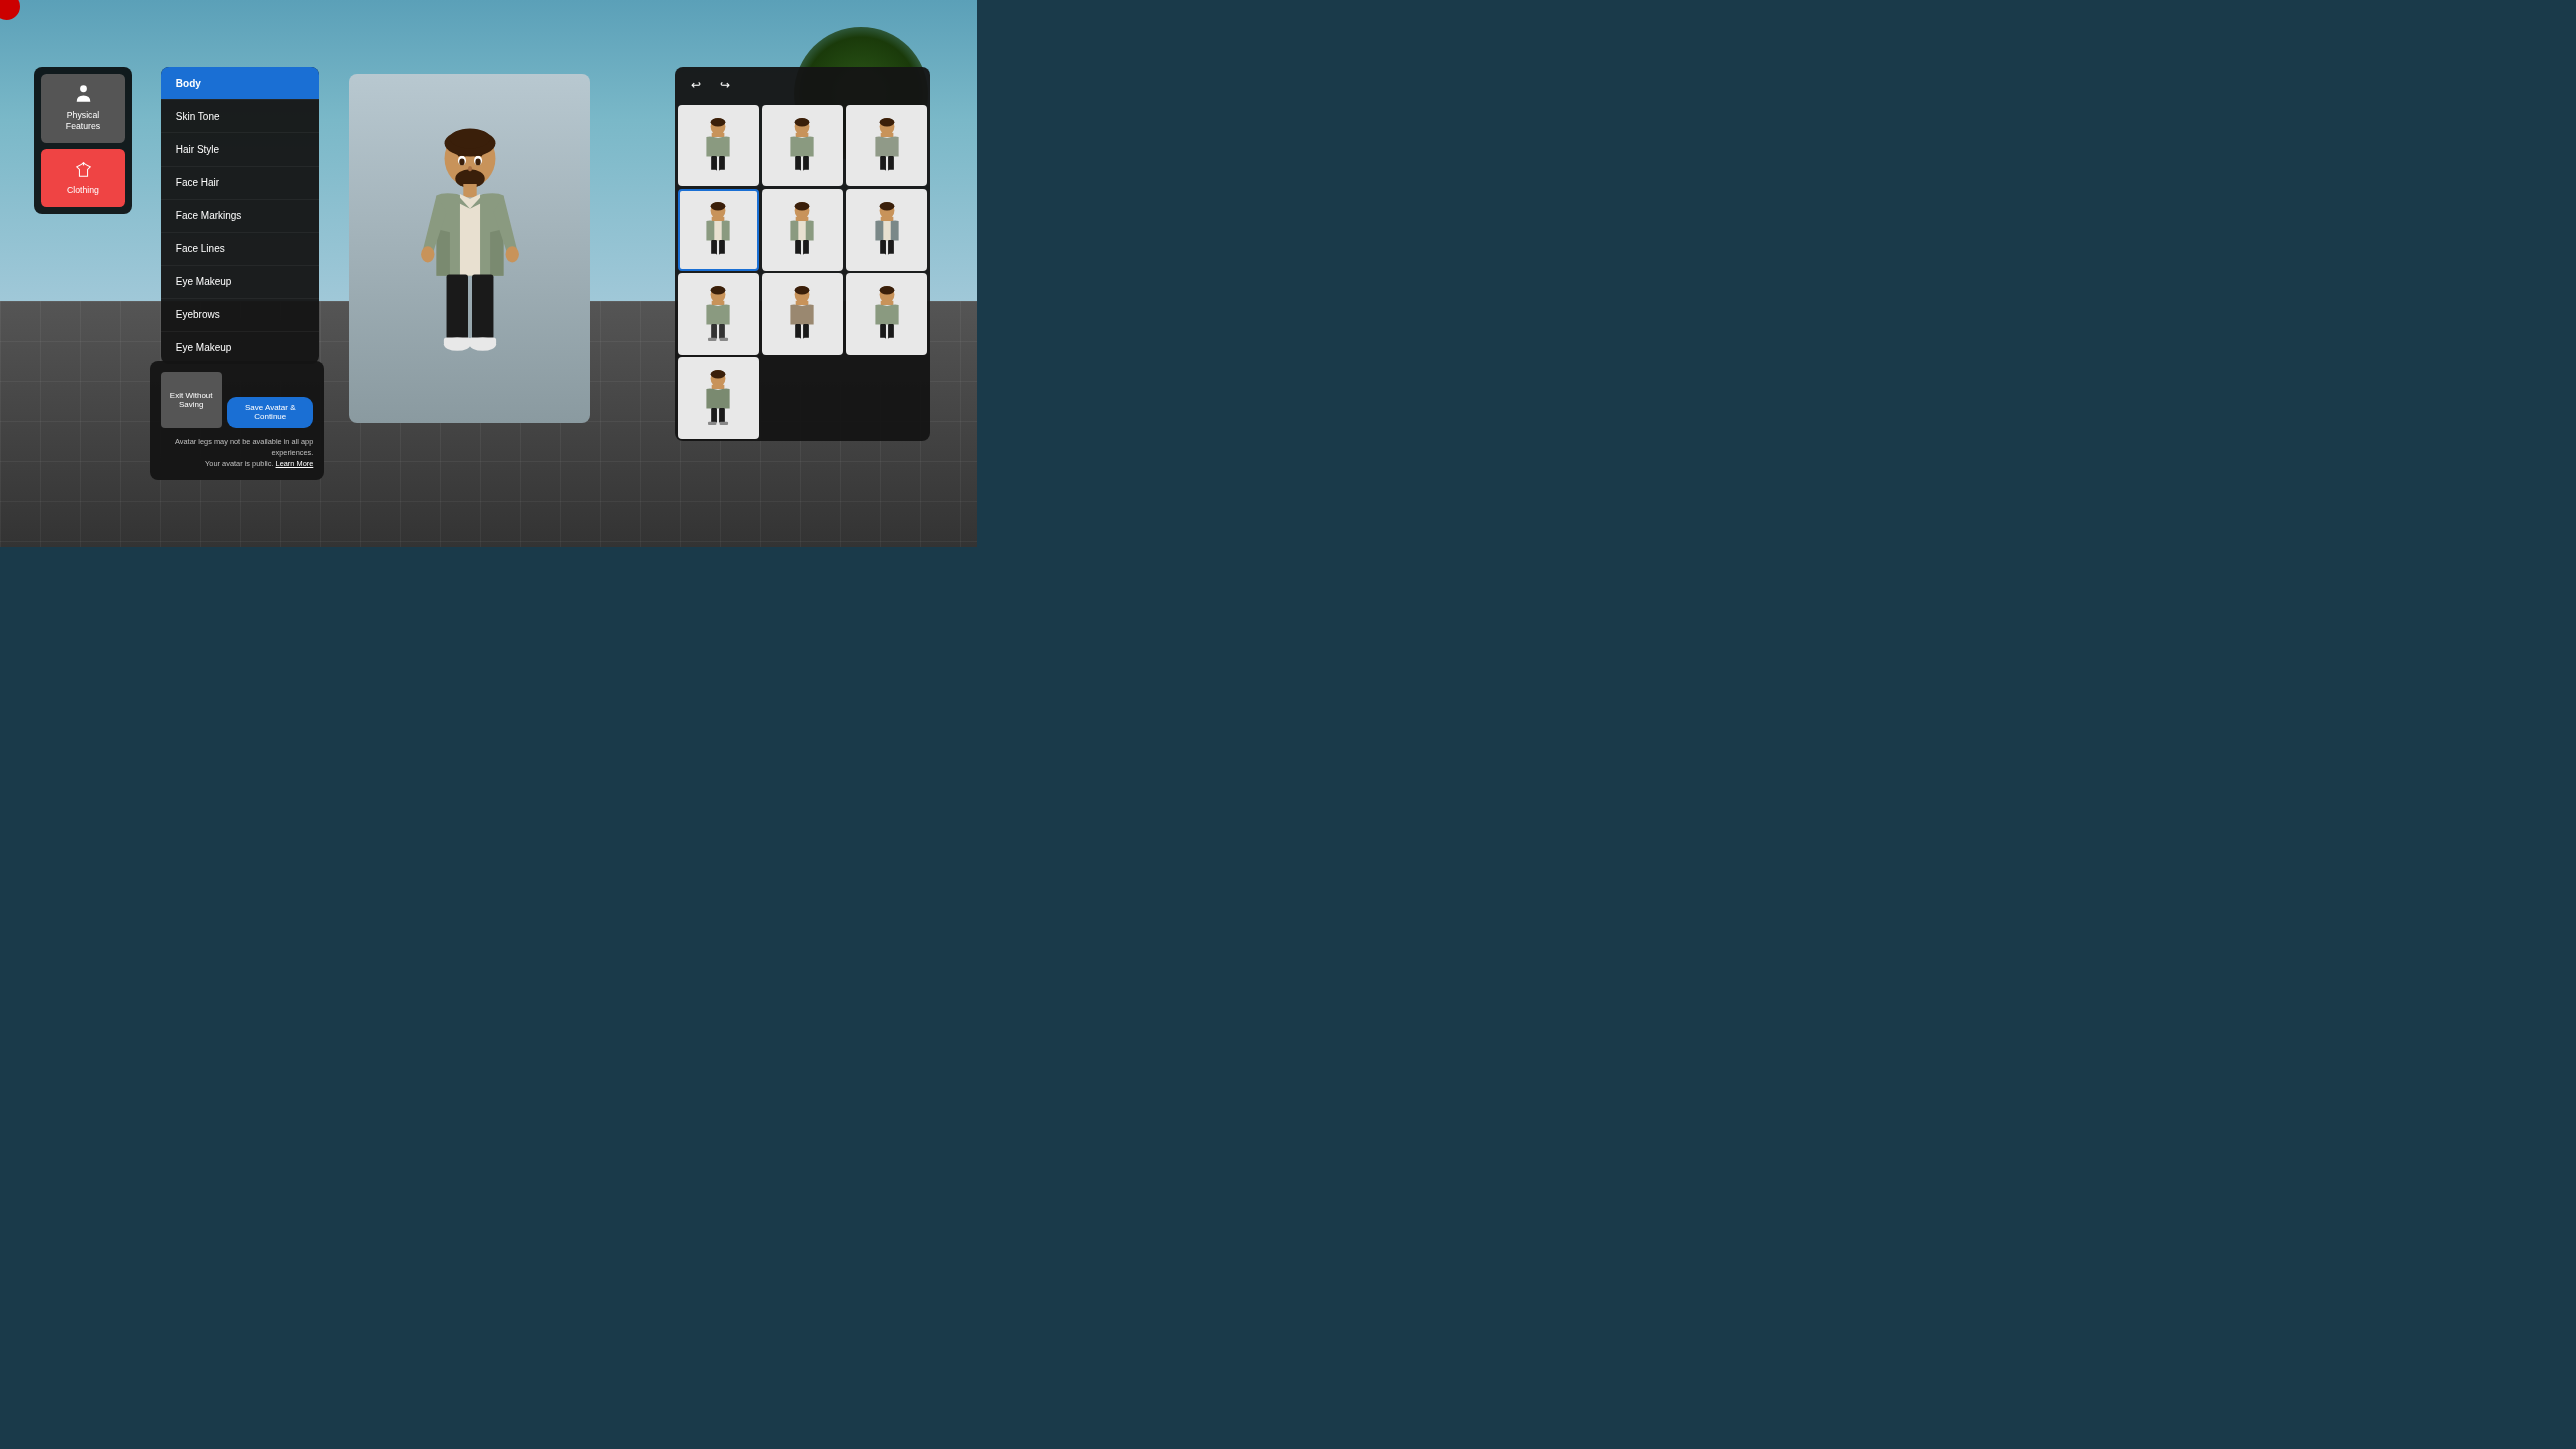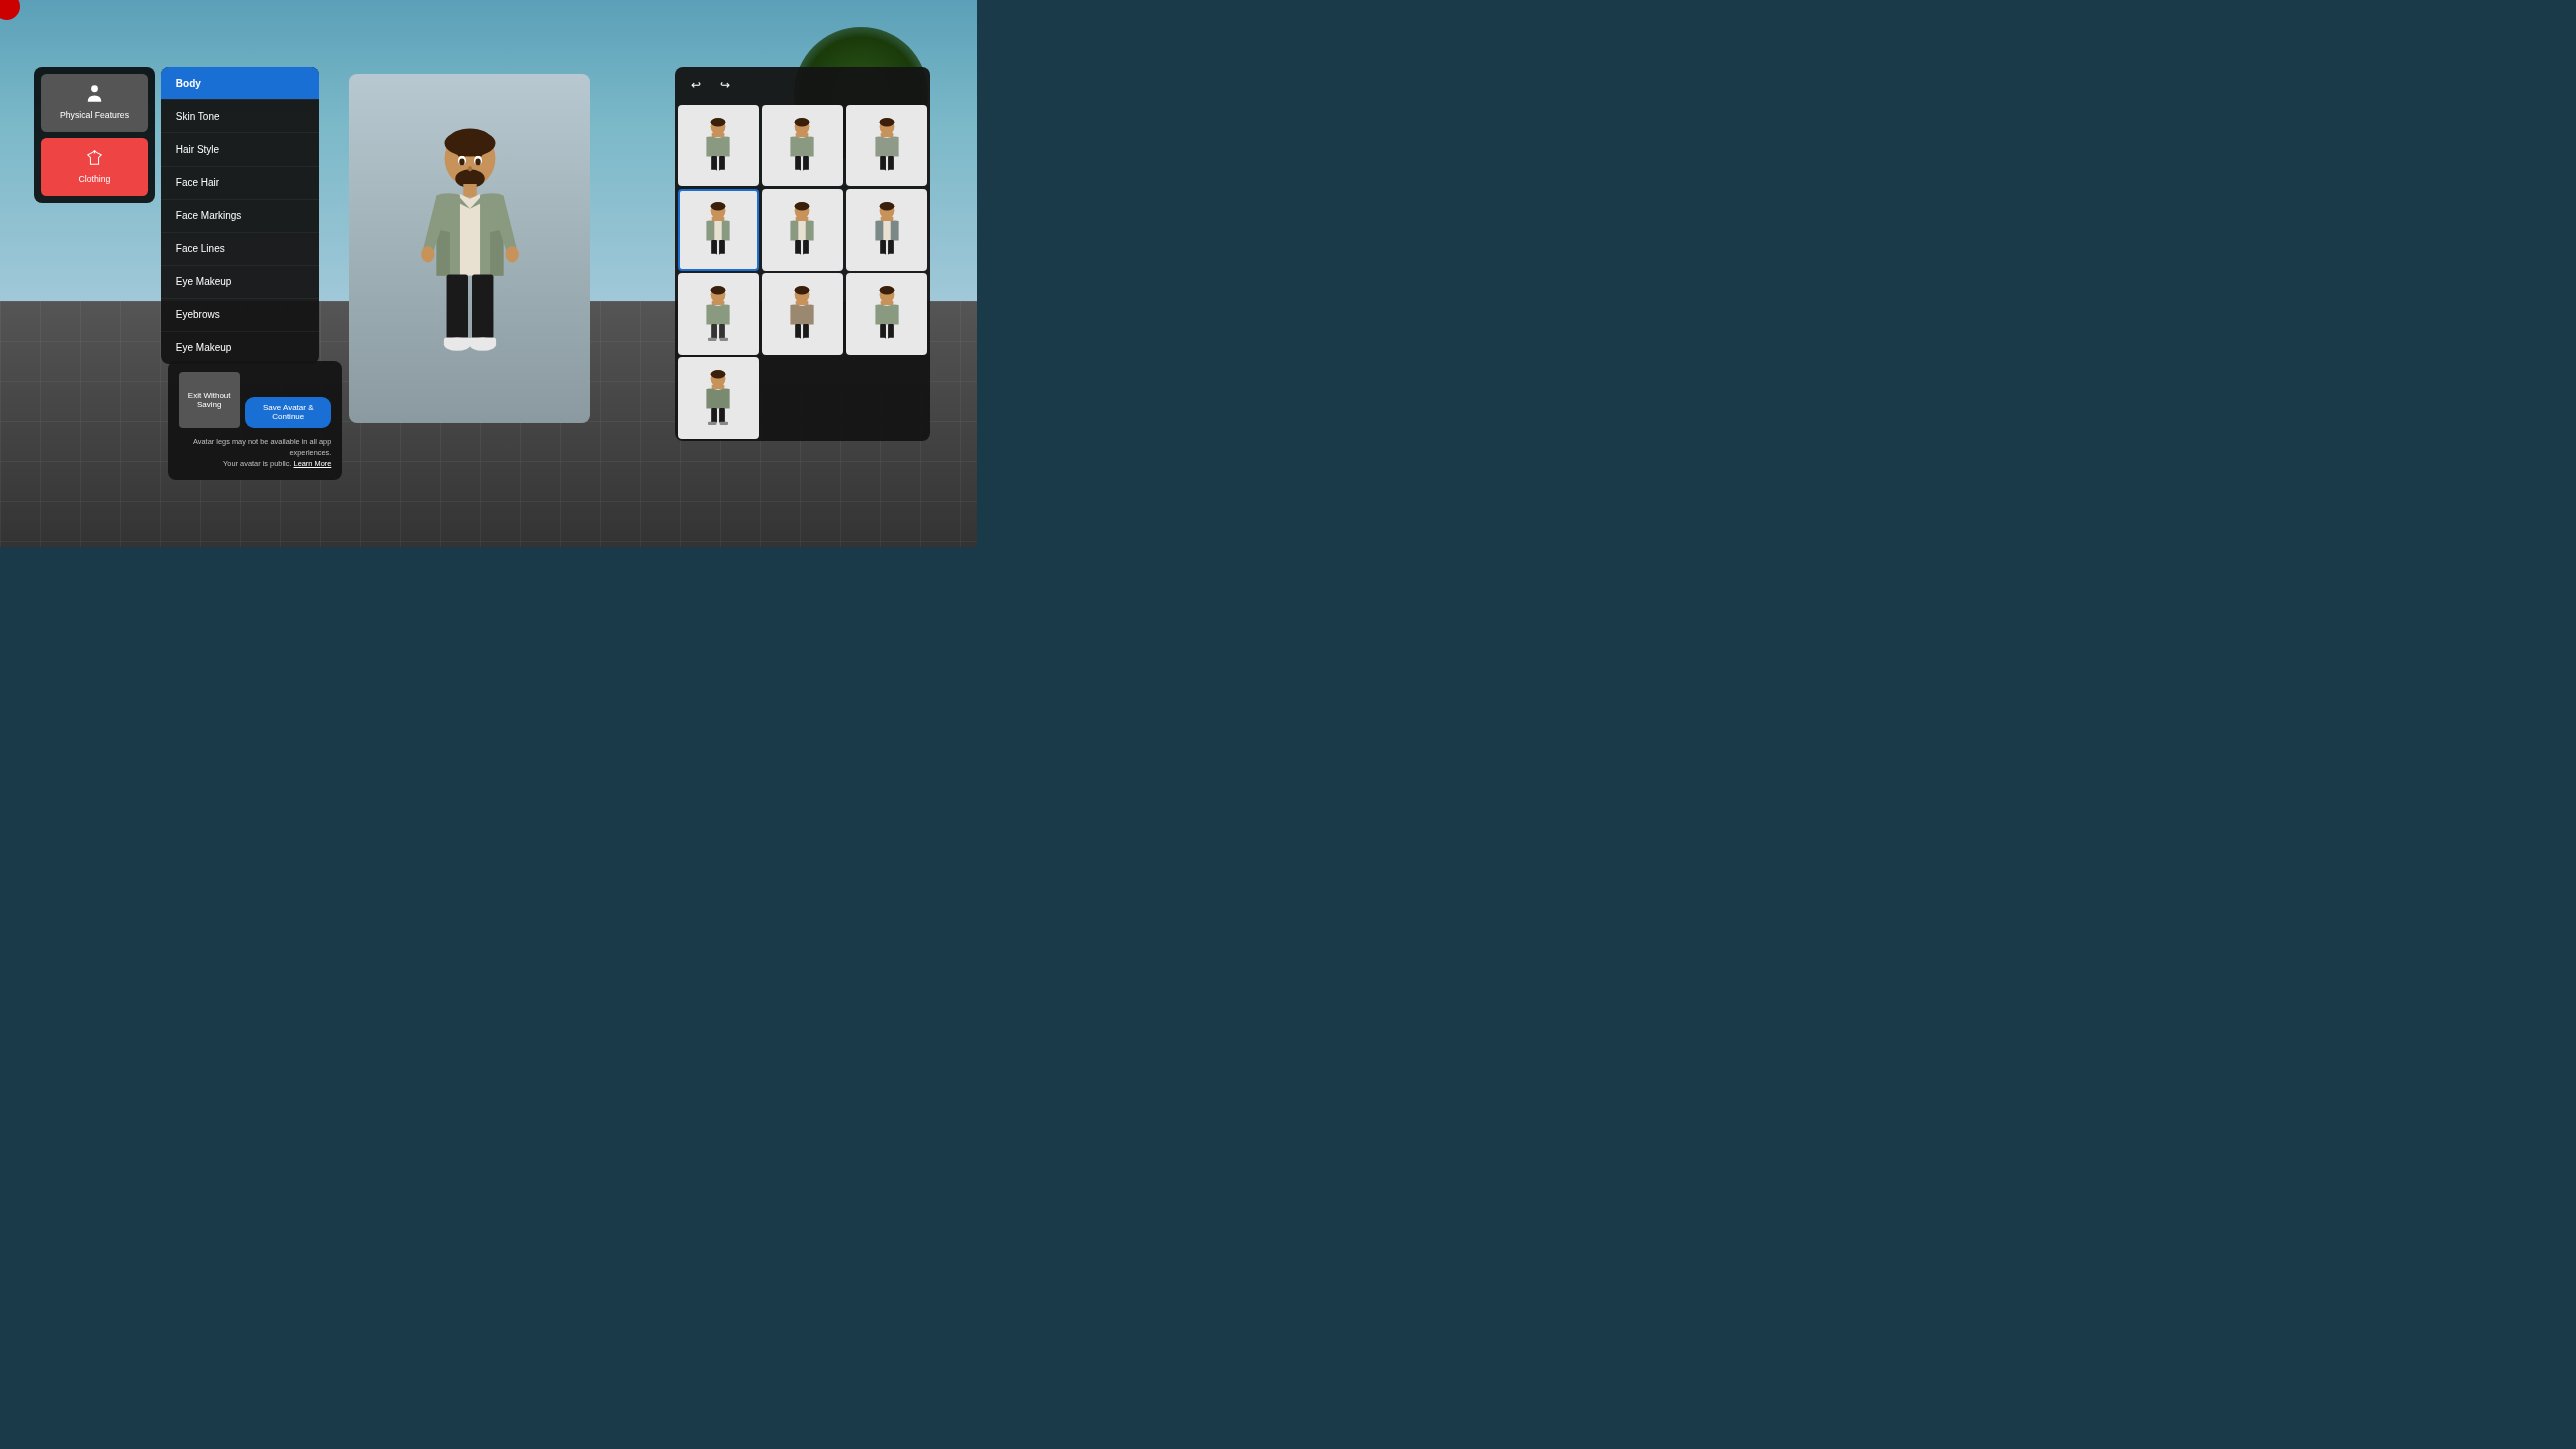--- a/index.html
+++ b/index.html
@@ -65,21 +65,21 @@
       background: #cc0000;
       border-radius: 50%;
       z-index: 10;
     }
 
     
     .left-panel {
       position: absolute;
       left: 34px;
       top: 67px;
-      width: 121px;
+      width: 98px;
       background: rgba(0,0,0,0.85);
       border-radius: 8px;
       padding: 6.7px;
       z-index: 5;
       display: flex;
       flex-direction: column;
       gap: 5.4px;
     }
 
     .category-btn {
@@ -139,21 +139,21 @@
     }
 
     .menu-divider {
       height: 0.7px;
       background: rgba(255,255,255,0.05);
     }
 
     
     .bottom-actions {
       position: absolute;
-      left: 168px;
+      left: 150px;
       bottom: 67px;
       width: 174px;
       background: rgba(20,20,20,0.95);
       border-radius: 8px;
       padding: 10.7px;
       z-index: 5;
     }
 
     .action-buttons {
       display: flex;

